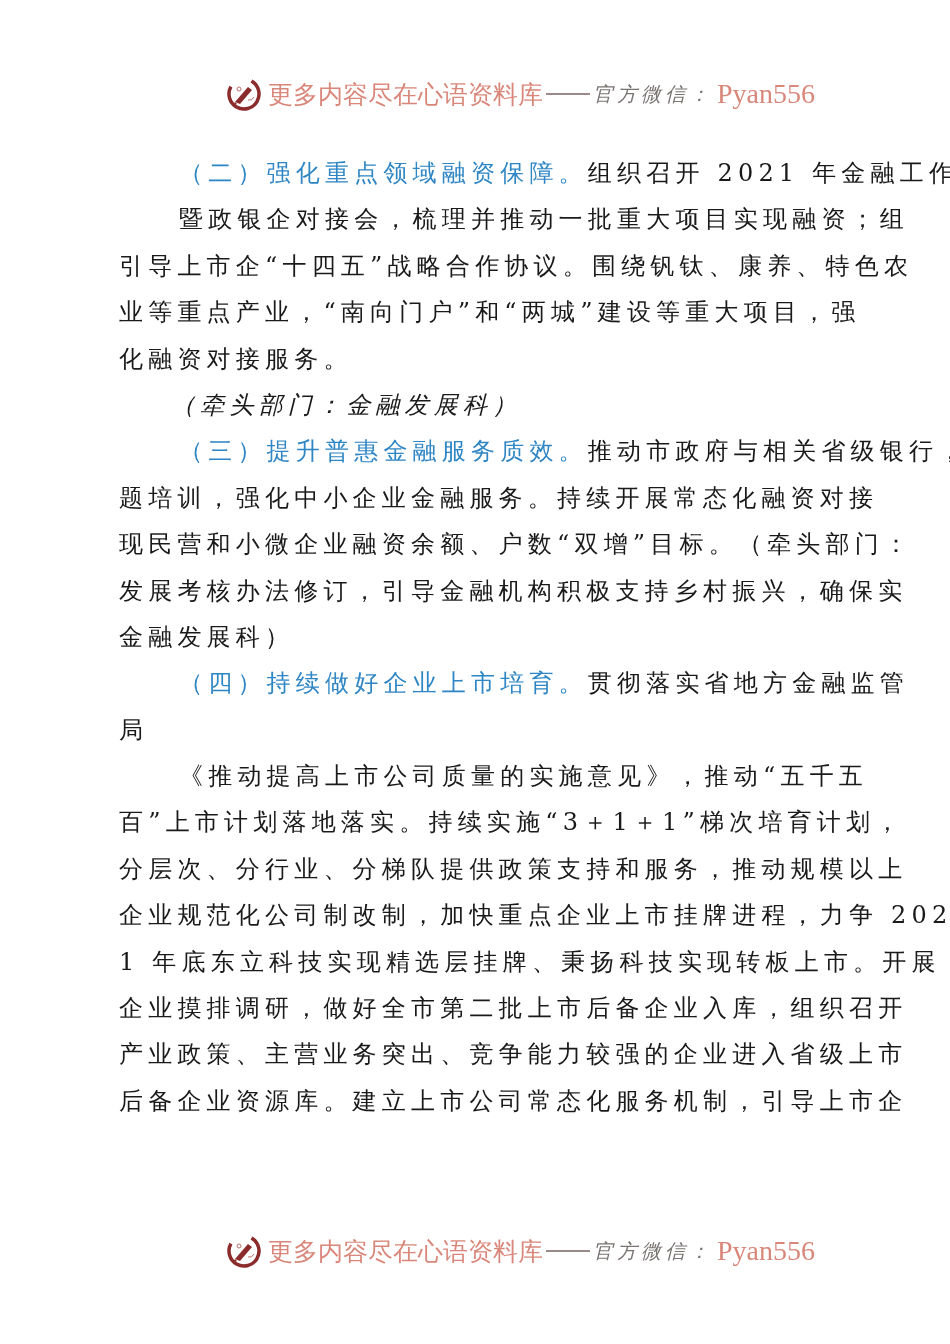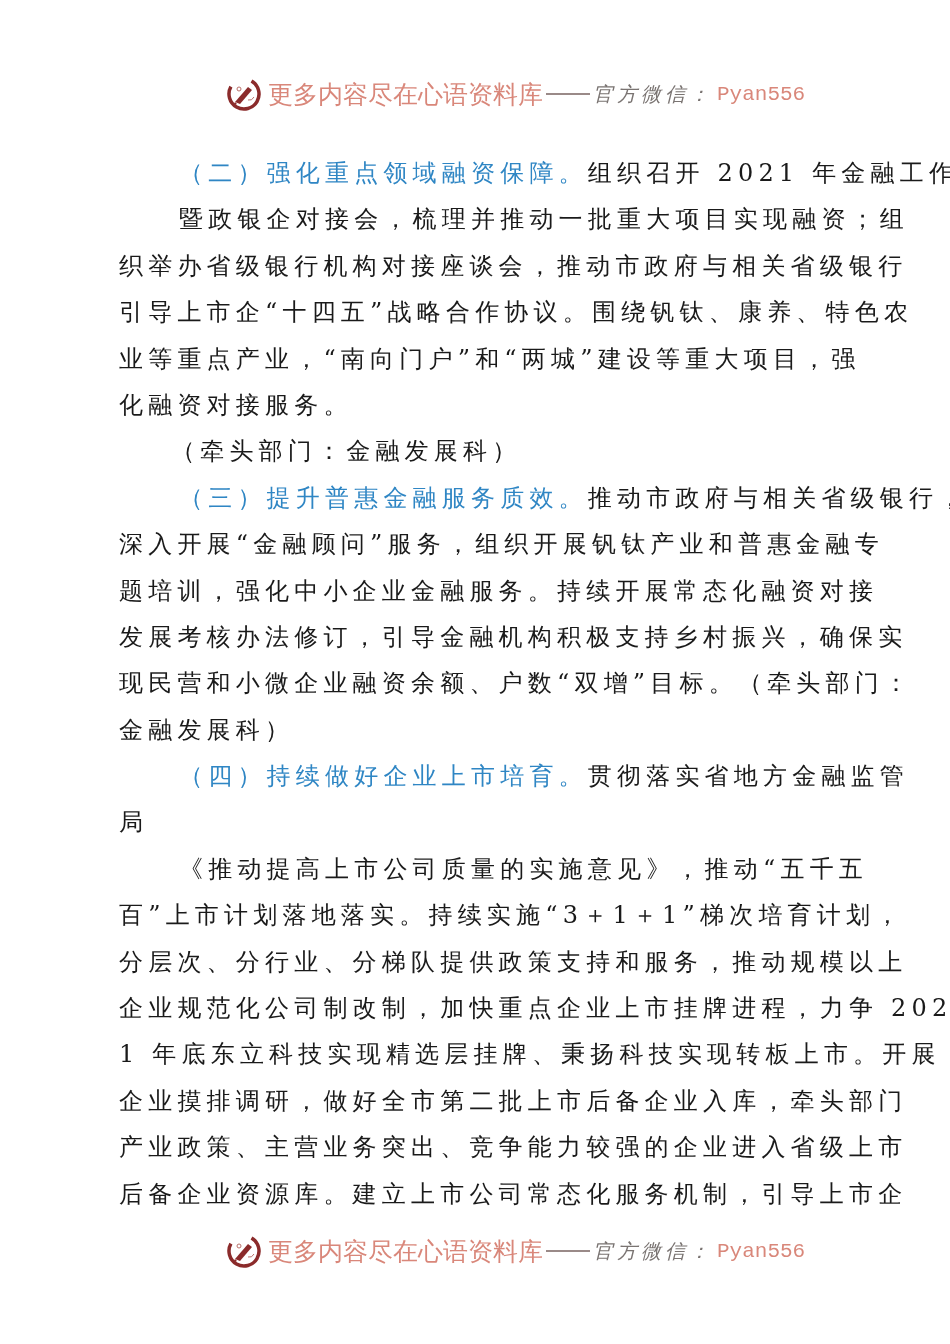--- a/index.html
+++ b/index.html
@@ -46,41 +46,41 @@
       vertical-align: middle;
     }
     .banner .wechat-label {
       font-family: "DejaVu Sans", "Liberation Sans", sans-serif;
       font-size: 20px;
       color: #7a7472;
       font-style: italic;
       letter-spacing: 4px;
     }
     .banner .wechat-id {
-      font-family: Liberation Mono, monospace;
-      font-size: 21px;
+      font-family: Liberation Serif, serif;
+      font-size: 28px;
       color: #d9877a;
       margin-left: 4px;
     }
     .page {
       position: absolute;
       left: 119px;
       top: 150px;
       width: 714px;
     }
     .line {
       height: 46.4px;
       line-height: 46.4px;
       font-size: 24px;
       letter-spacing: 5.2px;
       white-space: nowrap;
       color: #1a1a1a;
     }
     .line.indent { padding-left: 60px; }
-    .line.indent-sm { padding-left: 52px; }
+    .line.indent-sm { padding-left: 52px; font-style: italic; }
     .heading {
       color: #2f86c4;
     }
   </style>
 </head>
 <body>
 
 <div class="banner top">
   <svg class="logo" viewBox="0 0 36 36">
     <circle cx="18" cy="18" r="15" fill="none" stroke="#8b2b2b" stroke-width="3.5" stroke-dasharray="70 24" transform="rotate(-60 18 18)"></circle>
@@ -94,45 +94,43 @@
   <span class="wechat-label">官方微信：</span>
   <span class="wechat-id">Pyan556</span>
 </div>
 
 <div class="page">
 
   <div class="line indent">
     <span class="heading">（二）强化重点领域融资保障。</span><span>组织召开 2021 年金融工作</span>
   </div>
   <div class="line indent">暨政银企对接会，梳理并推动一批重大项目实现融资；组</div>
-  <div class="line">织举办省级银行机构对接座谈会，推动市政府与相关省级银行</div>
   <div class="line">引导上市企“十四五”战略合作协议。围绕钒钛、康养、特色农</div>
   <div class="line">业等重点产业，“南向门户”和“两城”建设等重大项目，强</div>
   <div class="line">化融资对接服务。</div>
   <div class="line indent-sm">（牵头部门：金融发展科）</div>
 
   <div class="line indent">
     <span class="heading">（三）提升普惠金融服务质效。</span><span>推动市政府与相关省级银行，</span>
   </div>
-  <div class="line">深入开展“金融顾问”服务，组织开展钒钛产业和普惠金融专</div>
   <div class="line">题培训，强化中小企业金融服务。持续开展常态化融资对接</div>
+  <div class="line">现民营和小微企业融资余额、户数“双增”目标。（牵头部门：</div>
   <div class="line">发展考核办法修订，引导金融机构积极支持乡村振兴，确保实</div>
-  <div class="line">现民营和小微企业融资余额、户数“双增”目标。（牵头部门：</div>
   <div class="line">金融发展科）</div>
 
   <div class="line indent">
     <span class="heading">（四）持续做好企业上市培育。</span><span>贯彻落实省地方金融监管</span>
   </div>
   <div class="line">局</div>
   <div class="line indent">《推动提高上市公司质量的实施意见》，推动“五千五</div>
   <div class="line">百”上市计划落地落实。持续实施“3＋1＋1”梯次培育计划，</div>
   <div class="line">分层次、分行业、分梯队提供政策支持和服务，推动规模以上</div>
   <div class="line">企业规范化公司制改制，加快重点企业上市挂牌进程，力争 202</div>
   <div class="line">1 年底东立科技实现精选层挂牌、秉扬科技实现转板上市。开展</div>
-  <div class="line">企业摸排调研，做好全市第二批上市后备企业入库，牵头部门</div>
+  <div class="line">企业摸排调研，做好全市第二批上市后备企业入库，组织召开</div>
   <div class="line">产业政策、主营业务突出、竞争能力较强的企业进入省级上市</div>
   <div class="line">后备企业资源库。建立上市公司常态化服务机制，引导上市企</div>
 </div>
 
 <div class="banner bottom">
   <svg class="logo" viewBox="0 0 36 36">
     <circle cx="18" cy="18" r="15" fill="none" stroke="#8b2b2b" stroke-width="3.5" stroke-dasharray="70 24" transform="rotate(-60 18 18)"></circle>
     <path d="M9 26 L22 11 L26 14 L14 28 Z" fill="#8b2b2b"></path>
     <path d="M9 26 L7 30 L11 28 Z" fill="#8b2b2b"></path>
     <circle cx="13" cy="13" r="2" fill="none" stroke="#b9706a" stroke-width="1"></circle>

